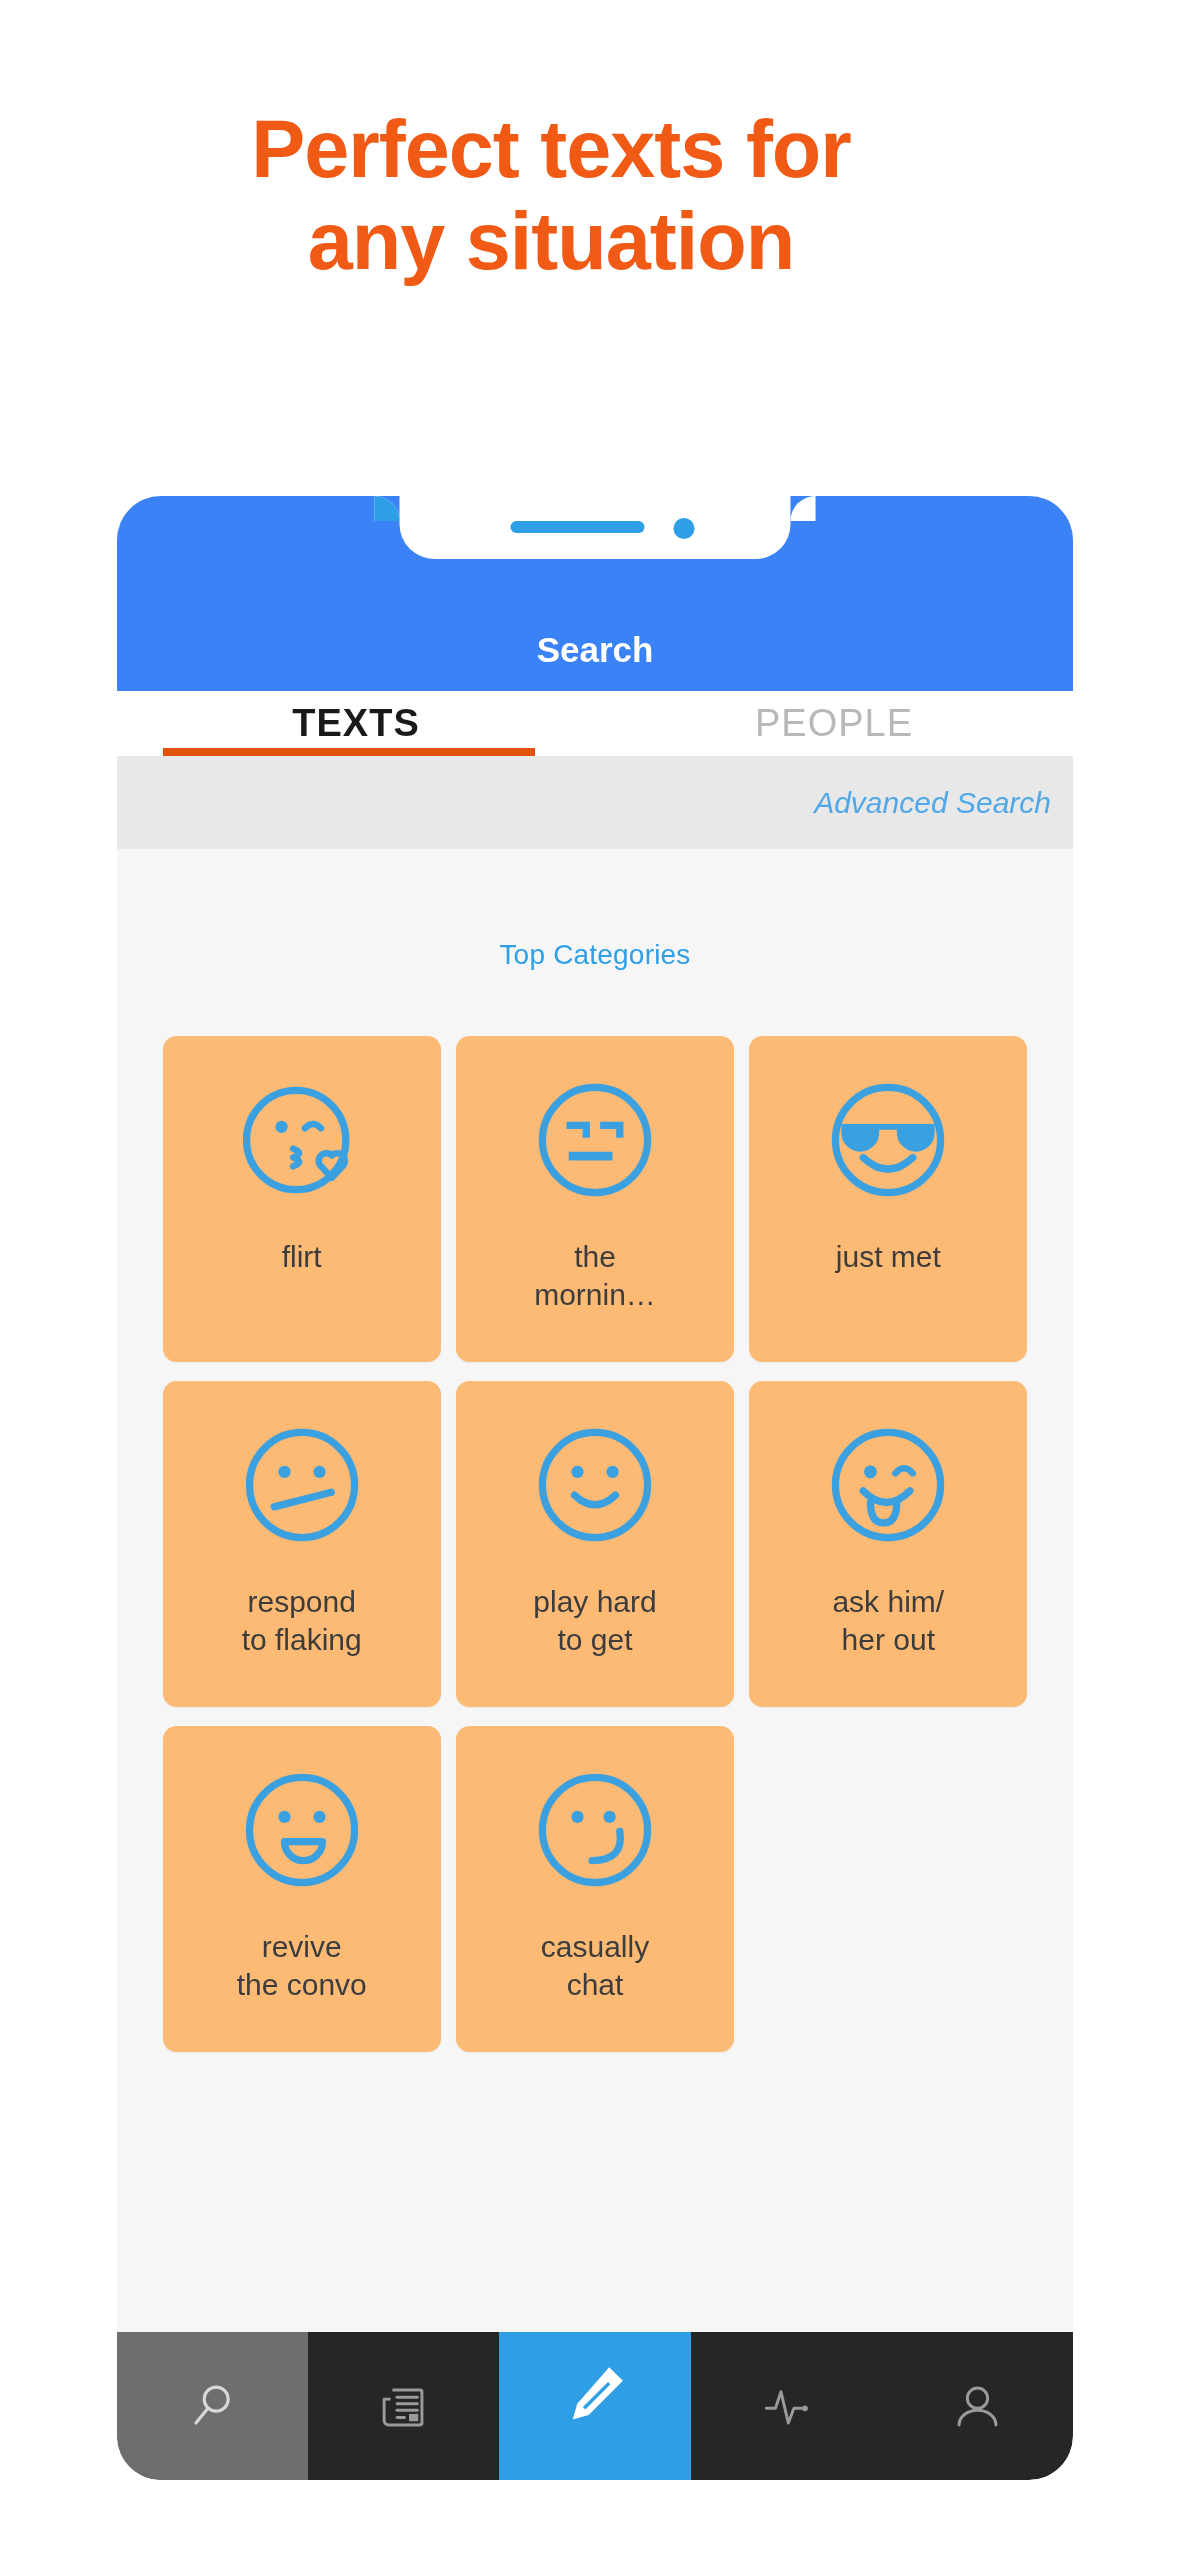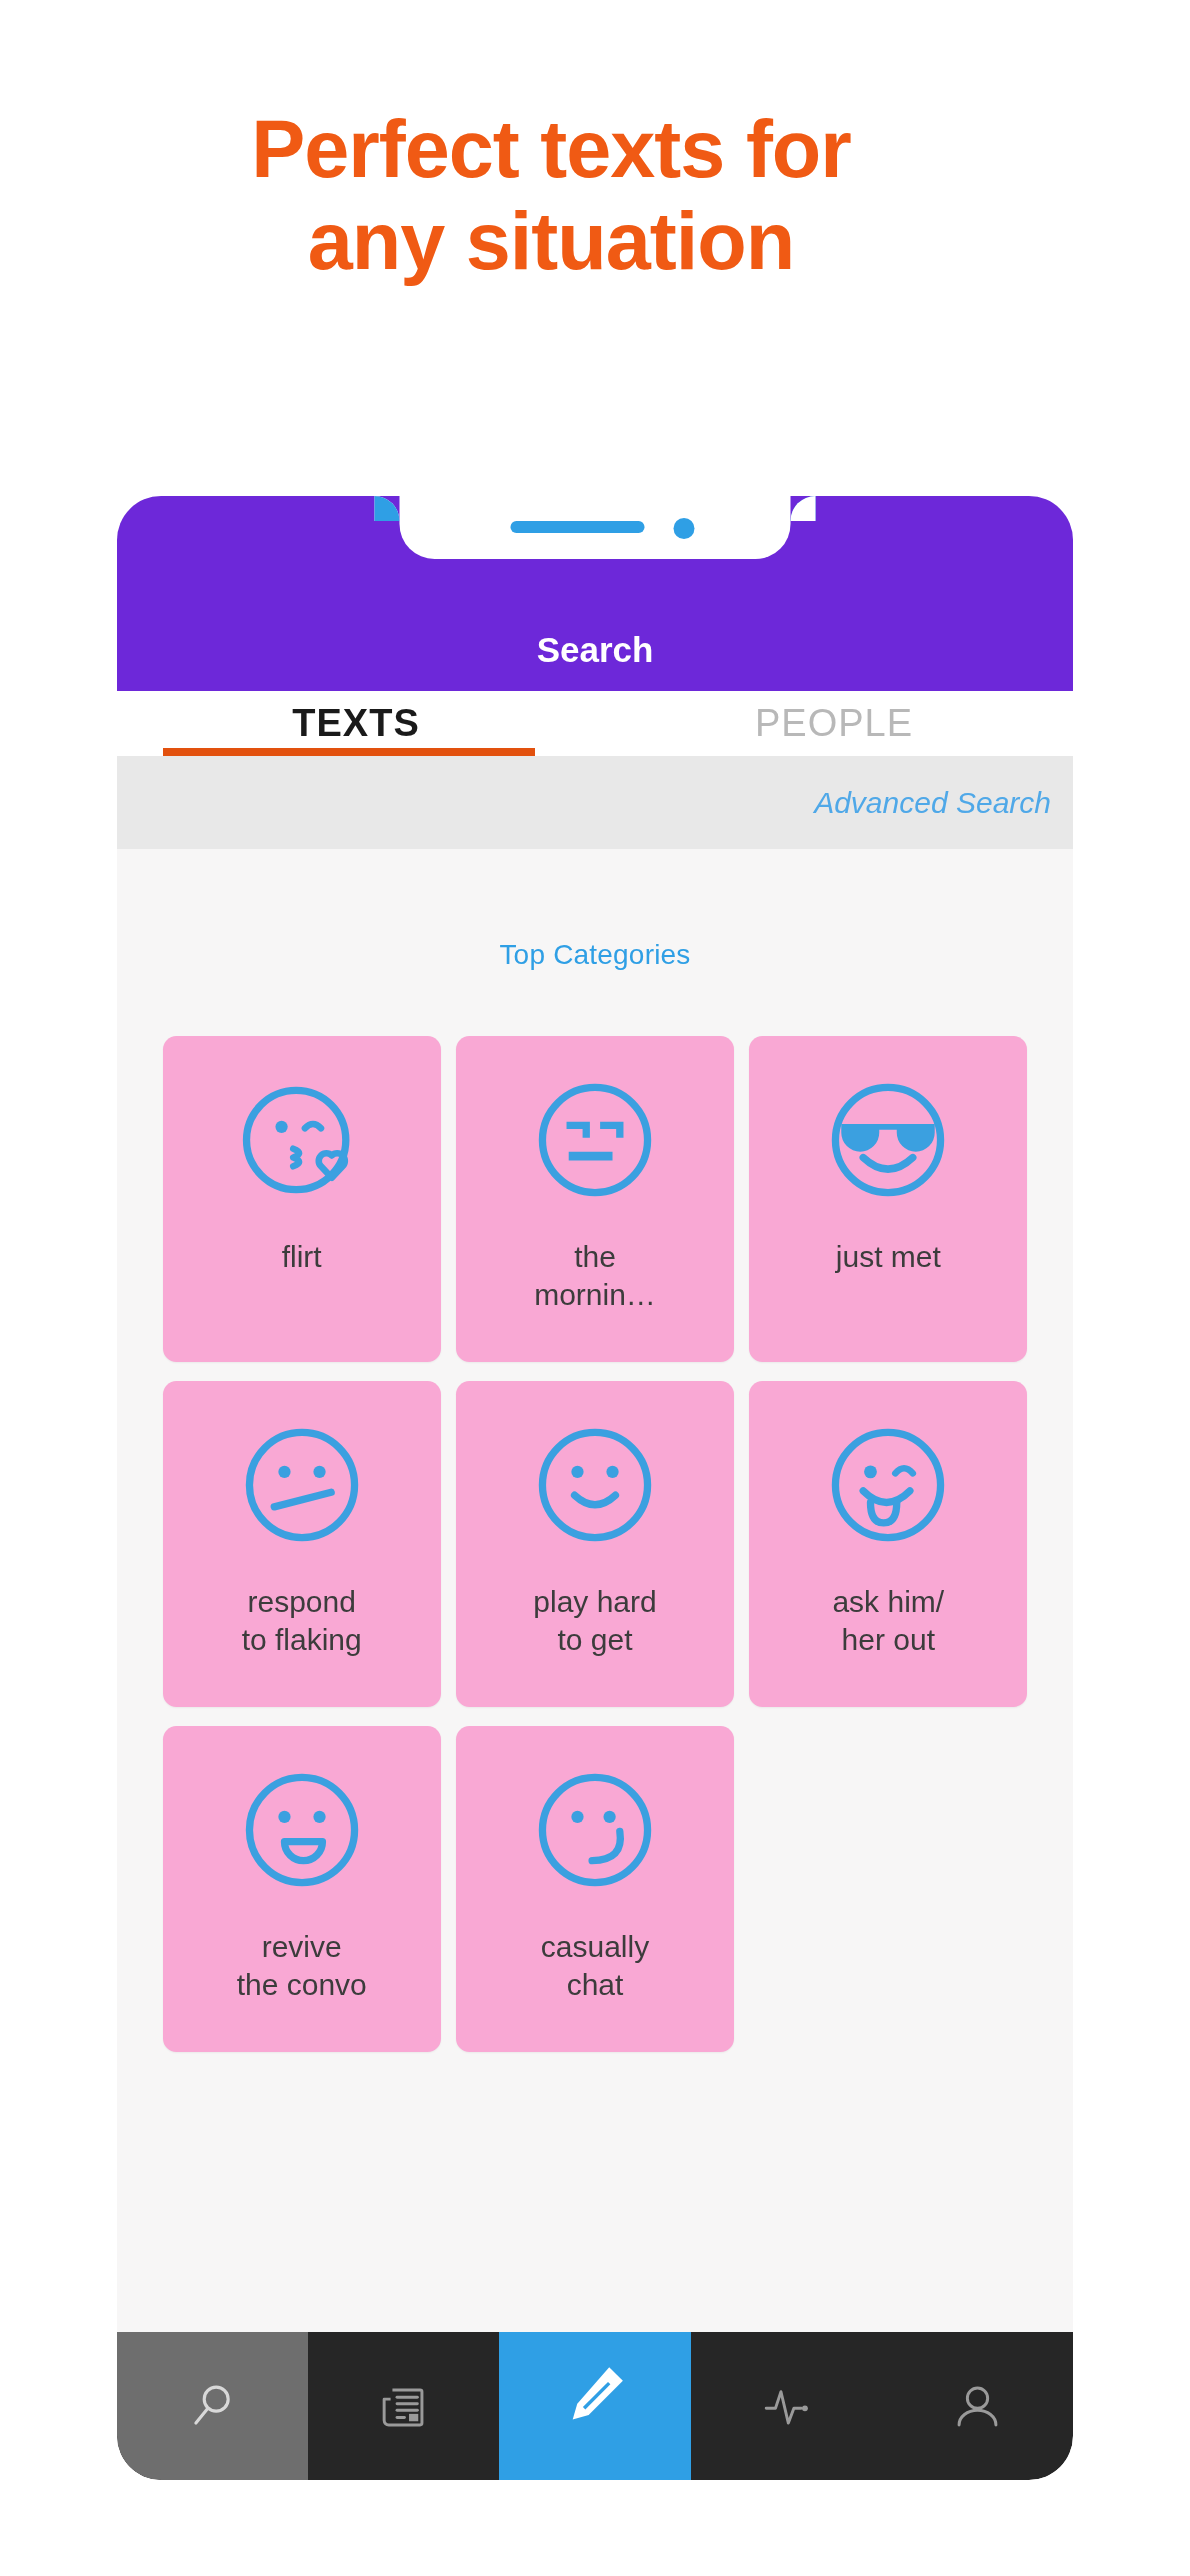--- a/index.html
+++ b/index.html
@@ -41,21 +41,21 @@
     background: #F7F6F6;
     border-radius: 44px 44px 44px 44px;
     overflow: hidden;
   }
 
   
   .phone-header {
     position: relative;
     width: 100%;
     height: 195px;
-    background: #6d28d9;
+    background: #3b82f6;
   }
   .notch {
     position: absolute;
     top: 0;
     left: 50%;
     transform: translateX(-50%);
     width: 391px;
     height: 63px;
     background: #FFFFFF;
     border-radius: 0 0 35px 35px;
@@ -176,21 +176,21 @@
   .category-grid {
     display: grid;
     grid-template-columns: repeat(3, 278px);
     grid-auto-rows: 326px;
     justify-content: center;
     column-gap: 15.3px;
     row-gap: 19px;
     margin-top: 65px;
   }
   .category-card {
-    background: #f9a8d4;
+    background: #fdba74;
     border-radius: 13.4px;
     display: flex;
     flex-direction: column;
     align-items: center;
     justify-content: flex-start;
     box-shadow: 0 1px 1.9px rgba(0,0,0,0.05);
     box-sizing: border-box;
     padding-top: 31px;
   }
   .category-icon {

